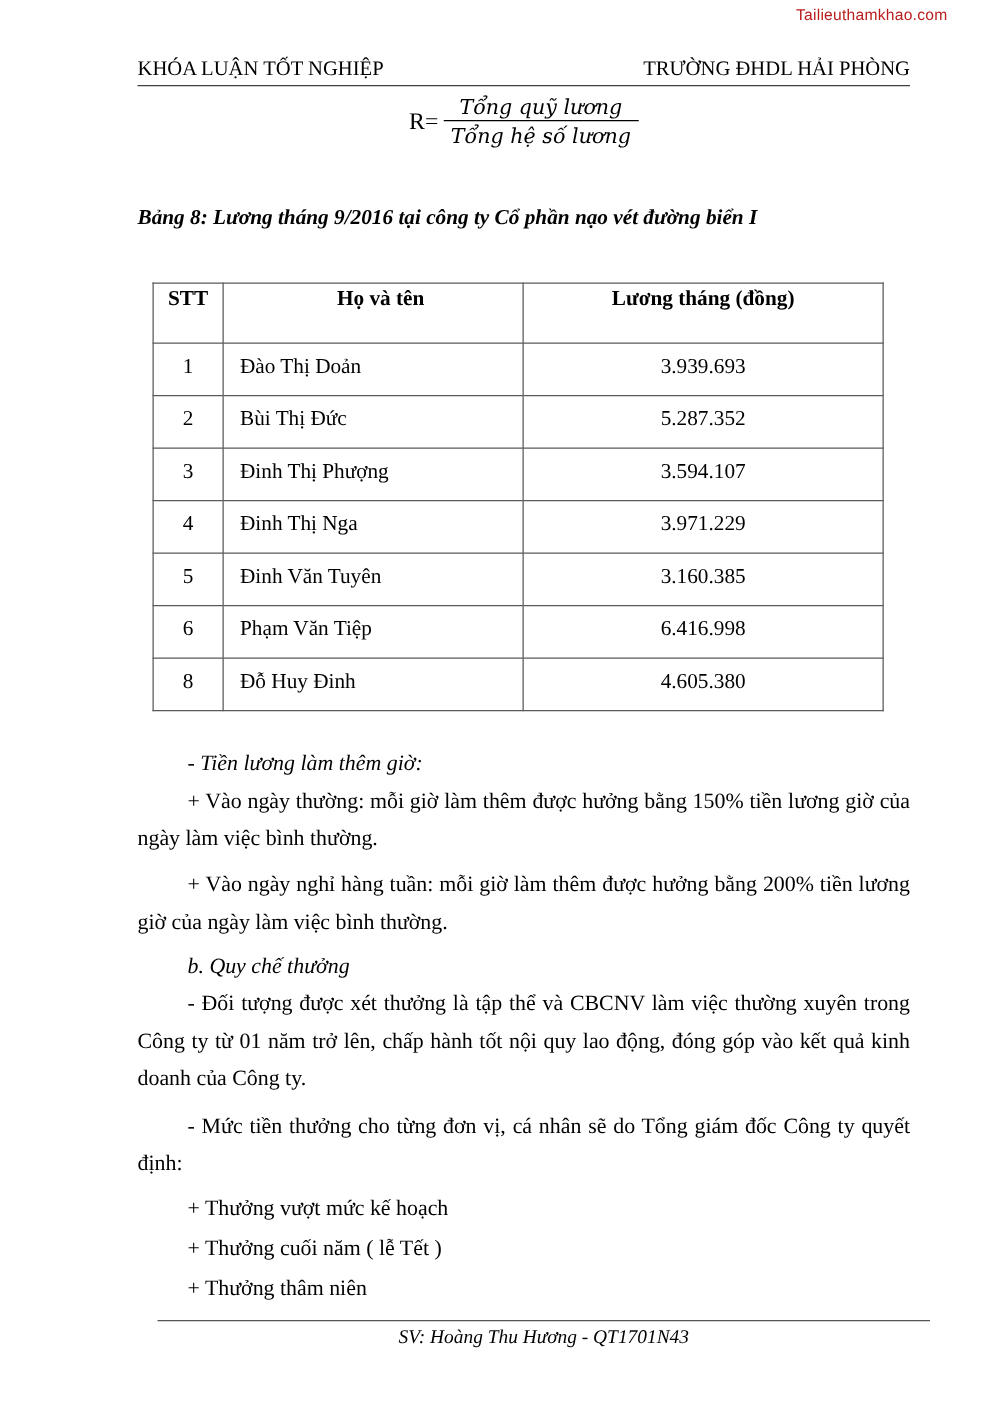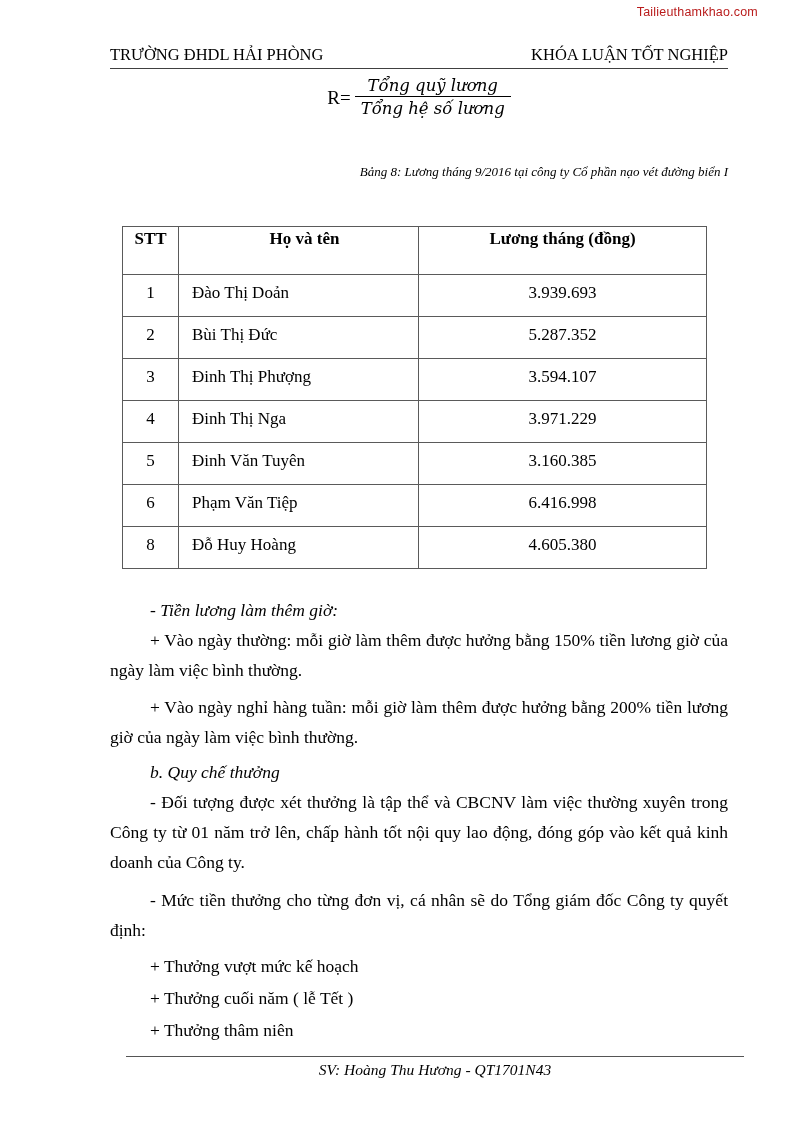--- a/index.html
+++ b/index.html
@@ -91,23 +91,23 @@
   .para.noindent { text-indent: 0; }
   .indent { text-indent: 40px; }
   .ital { font-style: italic; }
 
   
   .caption {
     position: absolute;
     left: 110px;
     top: 164px;
     width: 618px;
-    text-align: right;
-    font-size: 13px;
-    font-weight: normal;
+    text-align: left;
+    font-size: 17px;
+    font-weight: bold;
     font-style: italic;
   }
   .unit {
     position: absolute;
     left: 110px;
     top: 193px;
     width: 618px;
     text-align: right;
     font-size: 16.5px;
     font-style: italic;
@@ -159,22 +159,22 @@
   }
 </style>
 </head>
 <body>
 
 <div class="page">
 
   <div class="watermark">Tailieuthamkhao.com</div>
 
   <div class="runhead">
+    <span>KHÓA LUẬN TỐT NGHIỆP</span>
     <span>TRƯỜNG ĐHDL HẢI PHÒNG</span>
-    <span>KHÓA LUẬN TỐT NGHIỆP</span>
   </div>
 
   <div class="formula-wrap">
     <div class="formula">
       <span class="lhs">R=</span>
       <span class="frac">
         <span class="num">Tổng quỹ lương</span>
         <span class="den">Tổng hệ số lương</span>
       </span>
     </div>
@@ -218,21 +218,21 @@
           <td class="c-name">Đinh Văn Tuyên</td>
           <td class="c-amt">3.160.385</td>
         </tr>
         <tr>
           <td class="c-stt">6</td>
           <td class="c-name">Phạm Văn Tiệp</td>
           <td class="c-amt">6.416.998</td>
         </tr>
         <tr>
           <td class="c-stt">8</td>
-          <td class="c-name">Đỗ Huy Hoàng</td>
+          <td class="c-name">Đỗ Huy Đinh</td>
           <td class="c-amt">4.605.380</td>
         </tr>
       </tbody>
     </table>
   </div>
 
   <div class="para indent ital" style="top:595px;">- Tiền lương làm thêm giờ:</div>
   <div class="para indent" style="top:625px;">+ Vào ngày thường: mỗi giờ làm thêm được hưởng bằng 150% tiền lương giờ của ngày làm việc bình thường.</div>
   <div class="para indent" style="top:692px;">+ Vào ngày nghỉ hàng tuần: mỗi giờ làm thêm được hưởng bằng 200% tiền lương giờ của ngày làm việc bình thường.</div>
   <div class="para indent ital" style="top:757px;">b. Quy chế thưởng</div>

